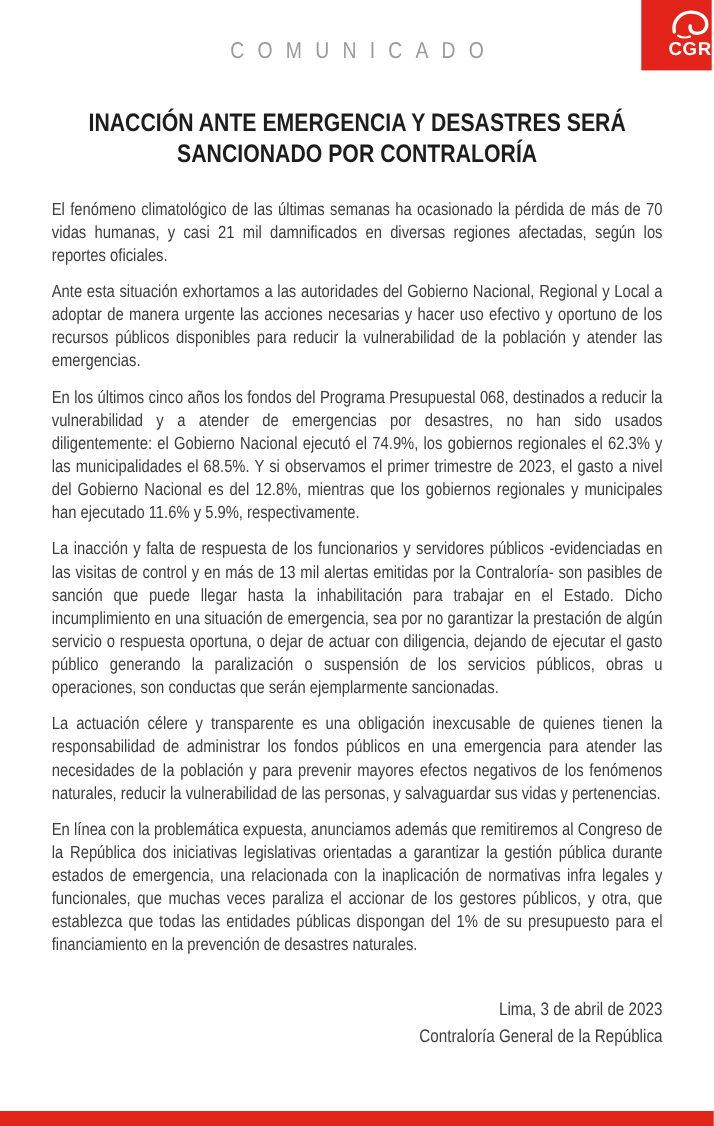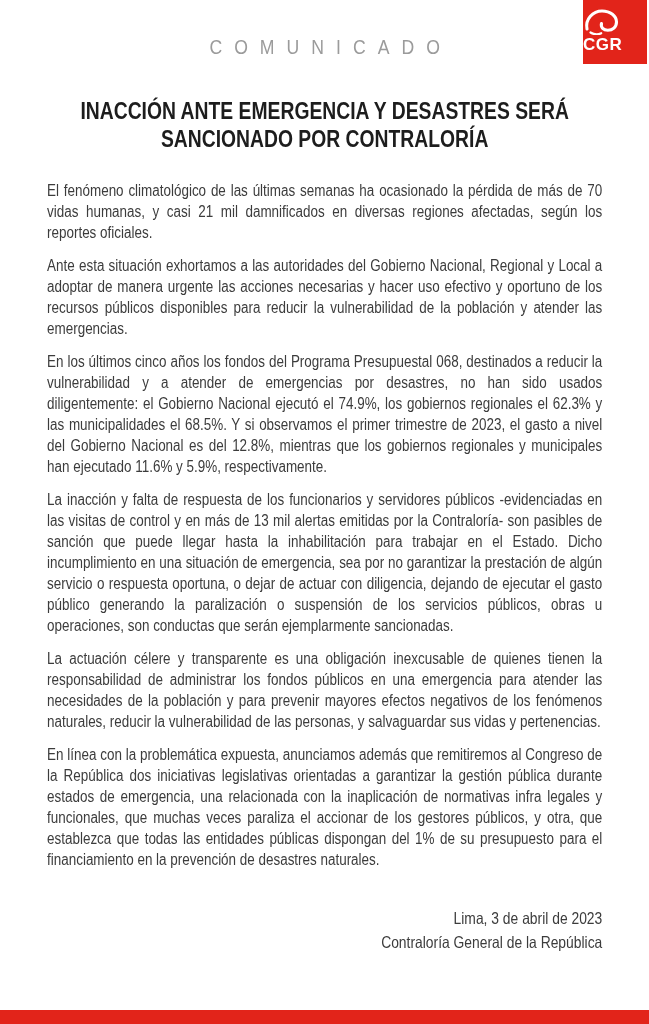--- a/index.html
+++ b/index.html
@@ -70,21 +70,21 @@
 
   .logo {
     position: absolute;
     top: 0;
     right: 2px;
     width: 64px;
     height: 64px;
     background: var(--accent);
     display: flex;
     flex-direction: column;
-    align-items: flex-start;
+    align-items: flex-end;
   }
   .logo svg { margin-top: 8px; width: 38px; height: 27px; display: block; }
   .logo-text {
     color: #fff;
     font-weight: 700;
     font-size: 17px;
     line-height: 1;
     margin-top: 1px;
     letter-spacing: 0.5px;
   }

